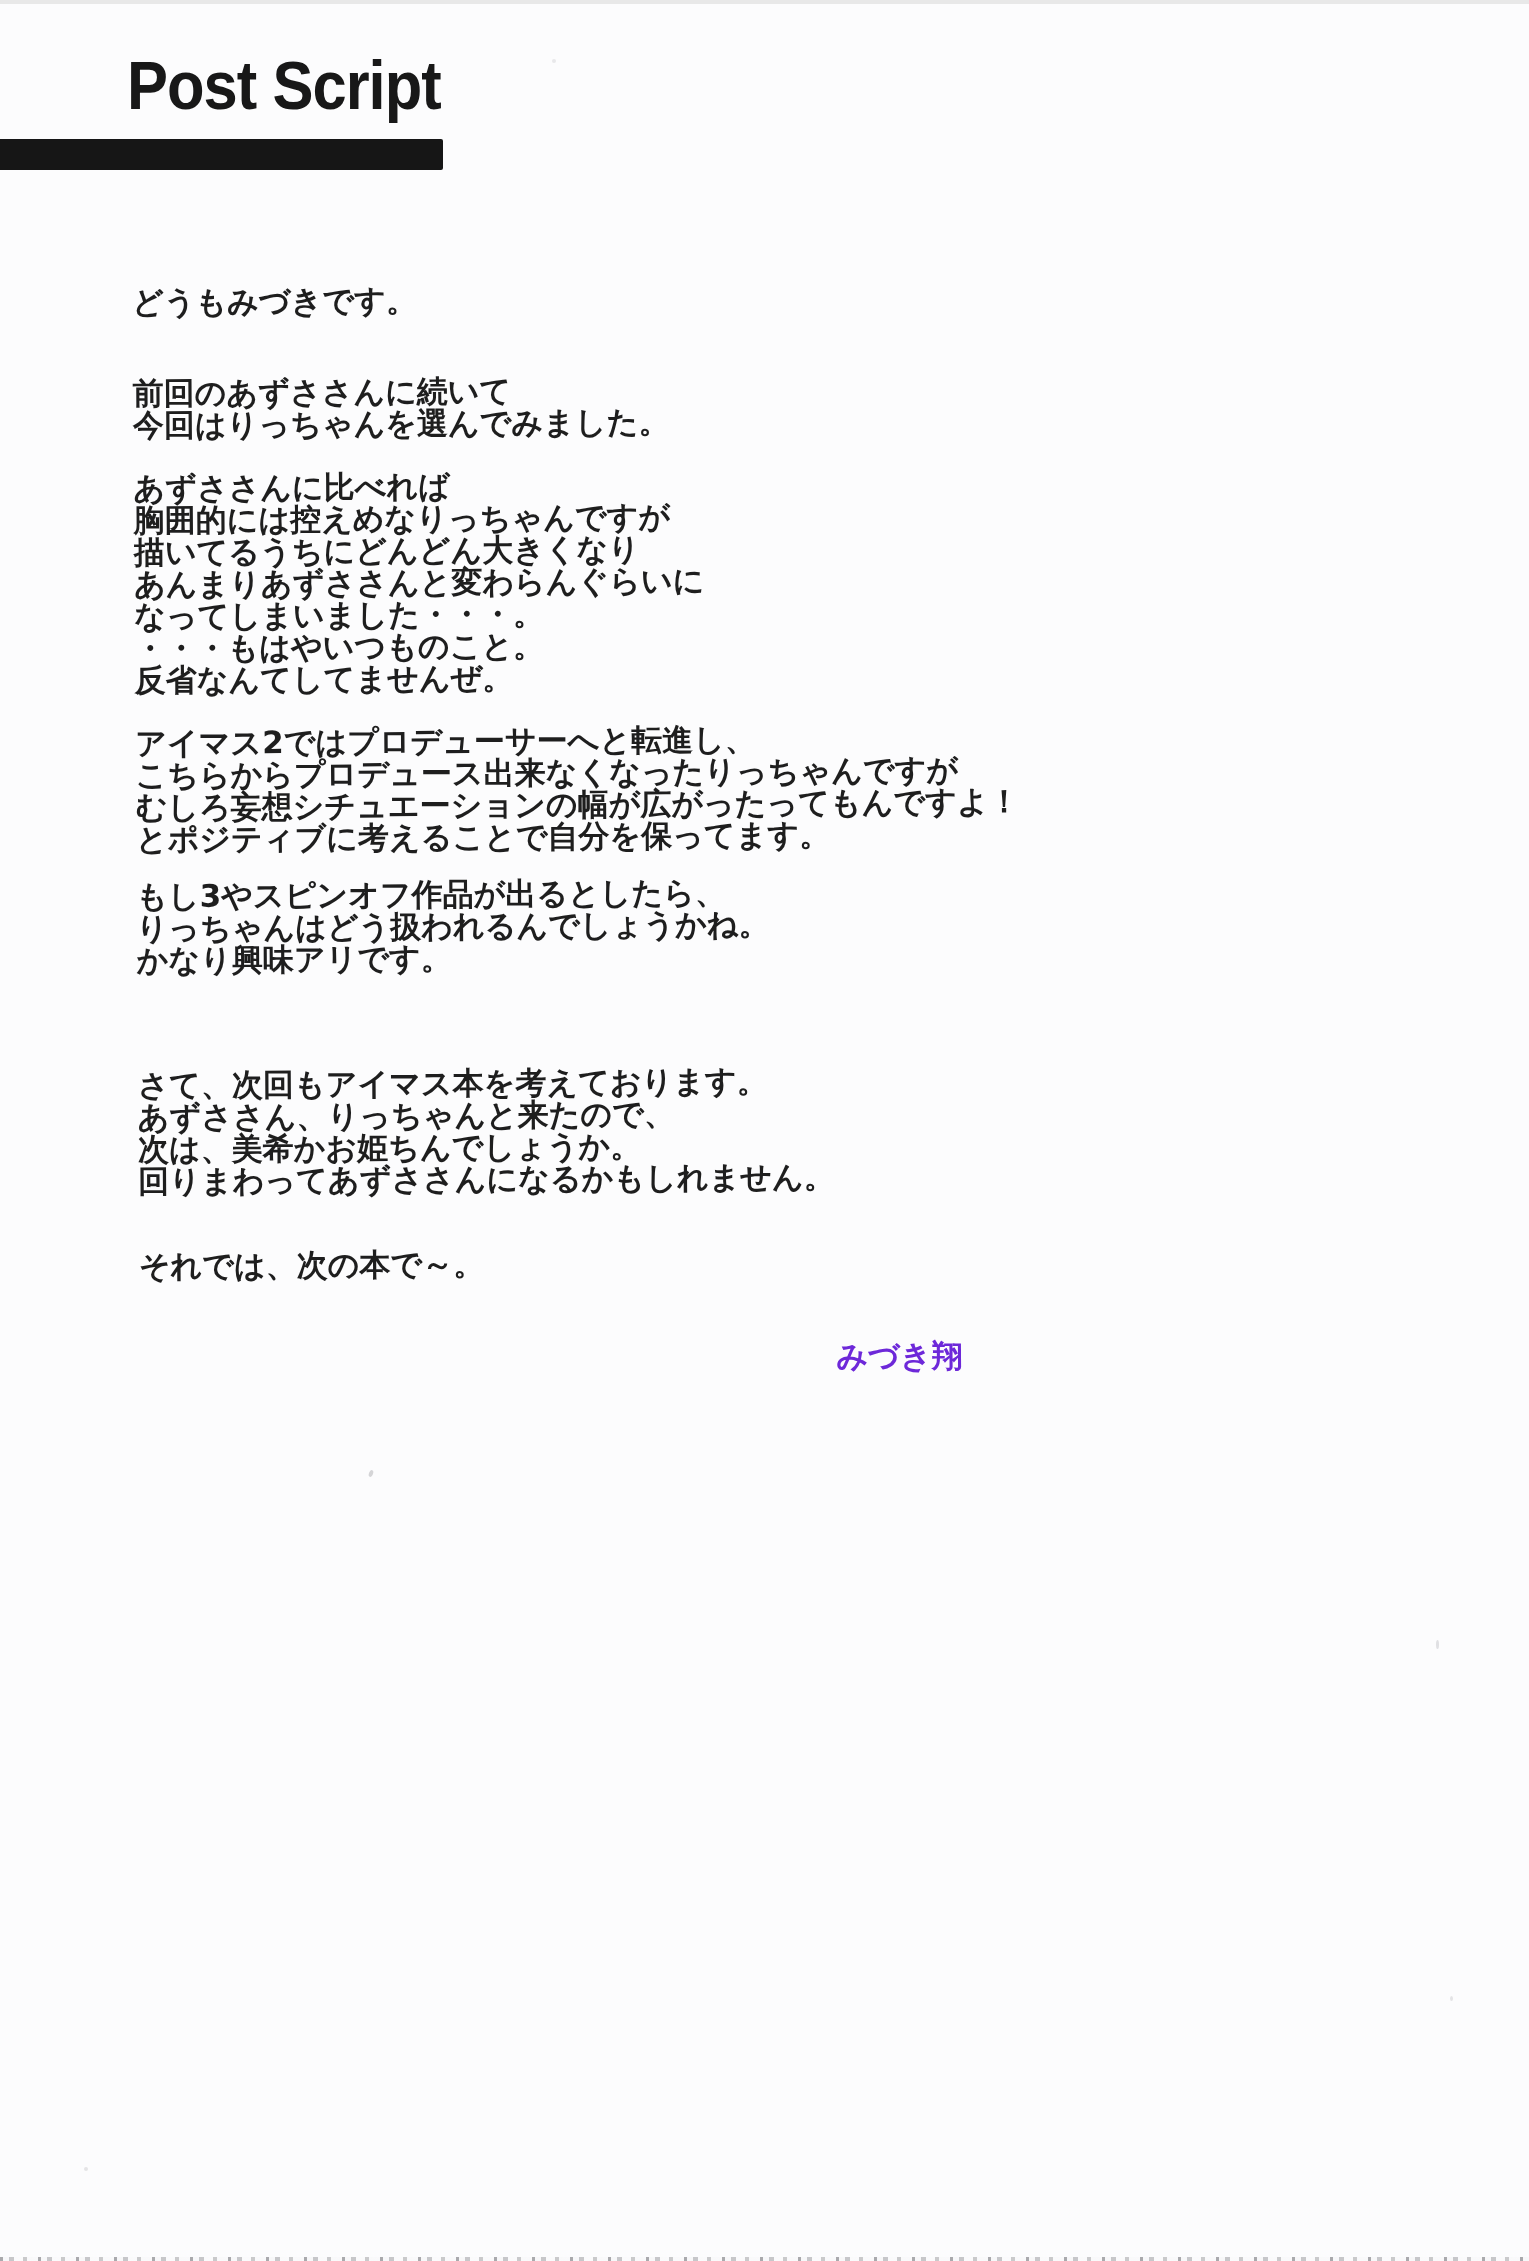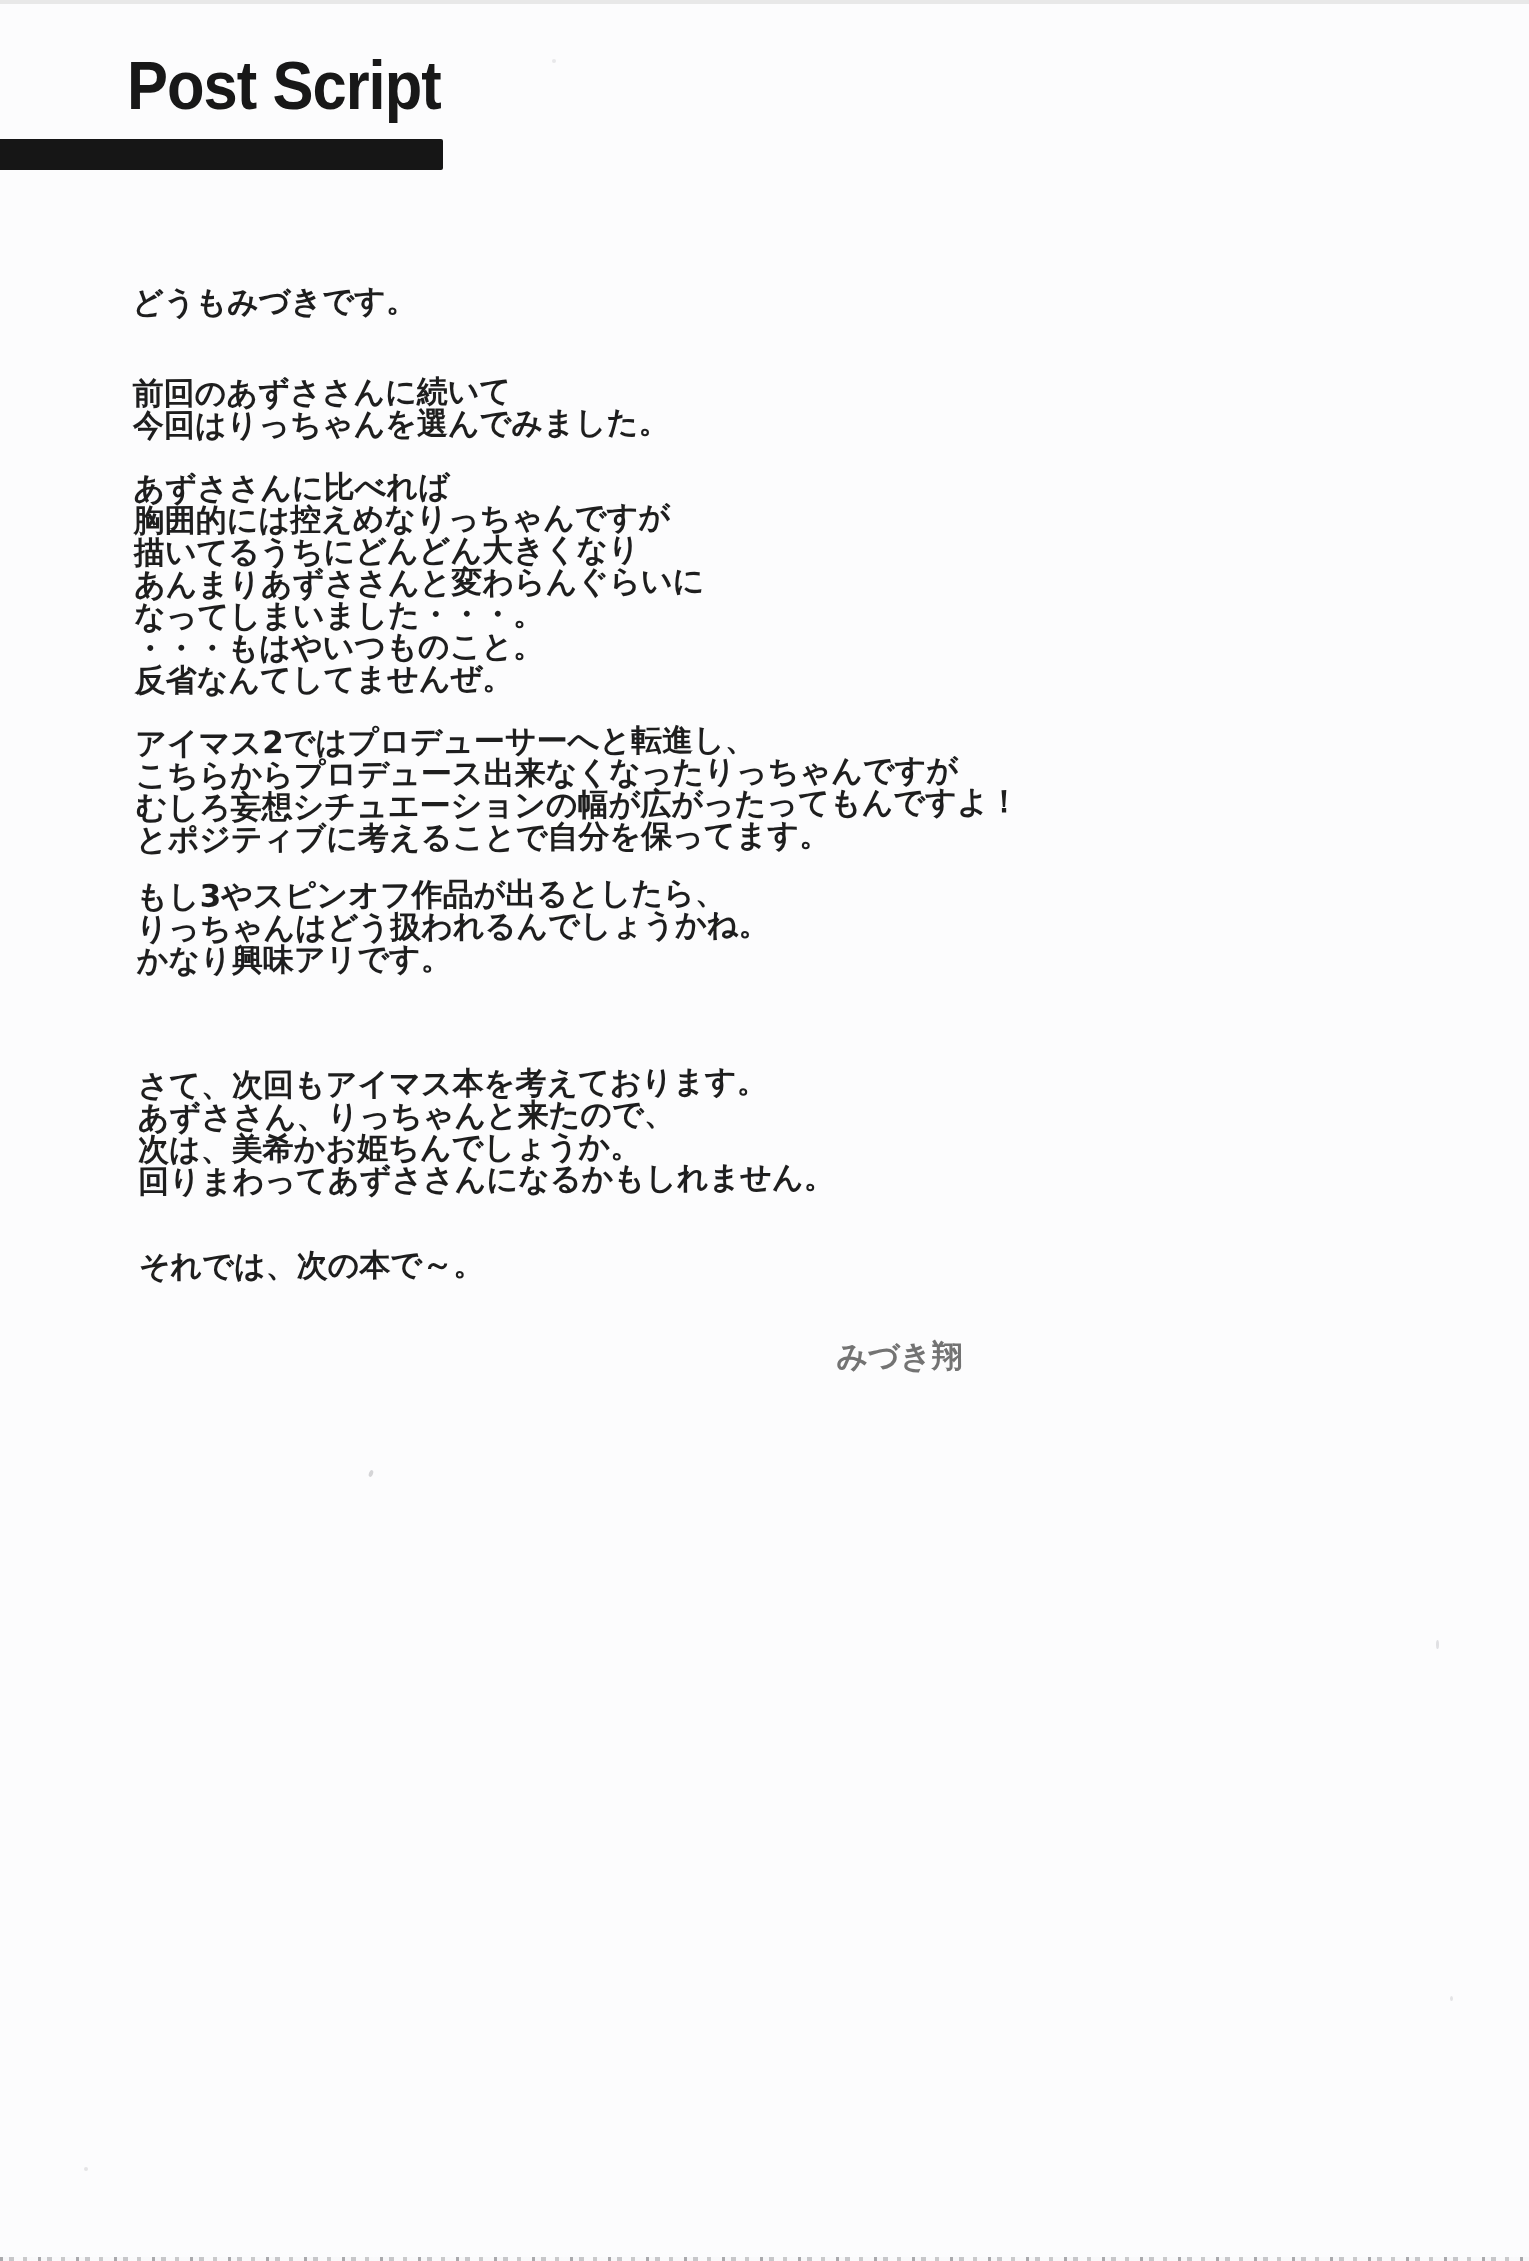--- a/index.html
+++ b/index.html
@@ -65,21 +65,21 @@
   #p2 { top: 374px; }
   #p3 { top: 469px; }
   #p4 { top: 724px; }
   #p5 { top: 877px; }
   #p6 { top: 1066px; }
   #p7 { top: 1247px; }
   #signature {
     position: absolute;
     left: 827px;
     top: 1341px;
-    color: #737373;
+    color: #6d28d9;
     font-size: 31px;
     line-height: 34px;
     font-weight: bold;
     white-space: nowrap;
     text-align: center;
   }
   
   .speck {
     position: absolute;
     background: rgba(110,110,120,0.28);

